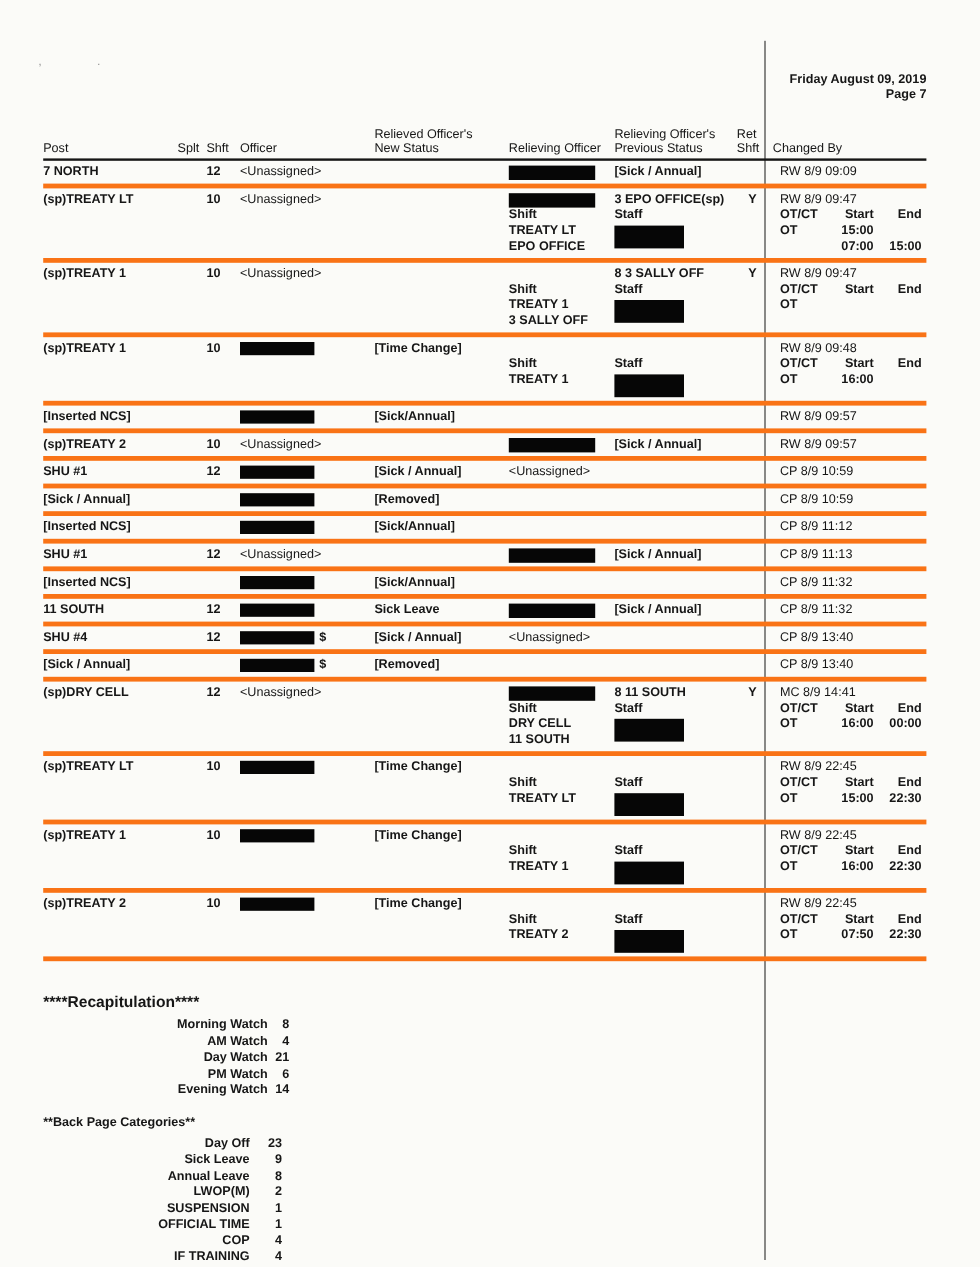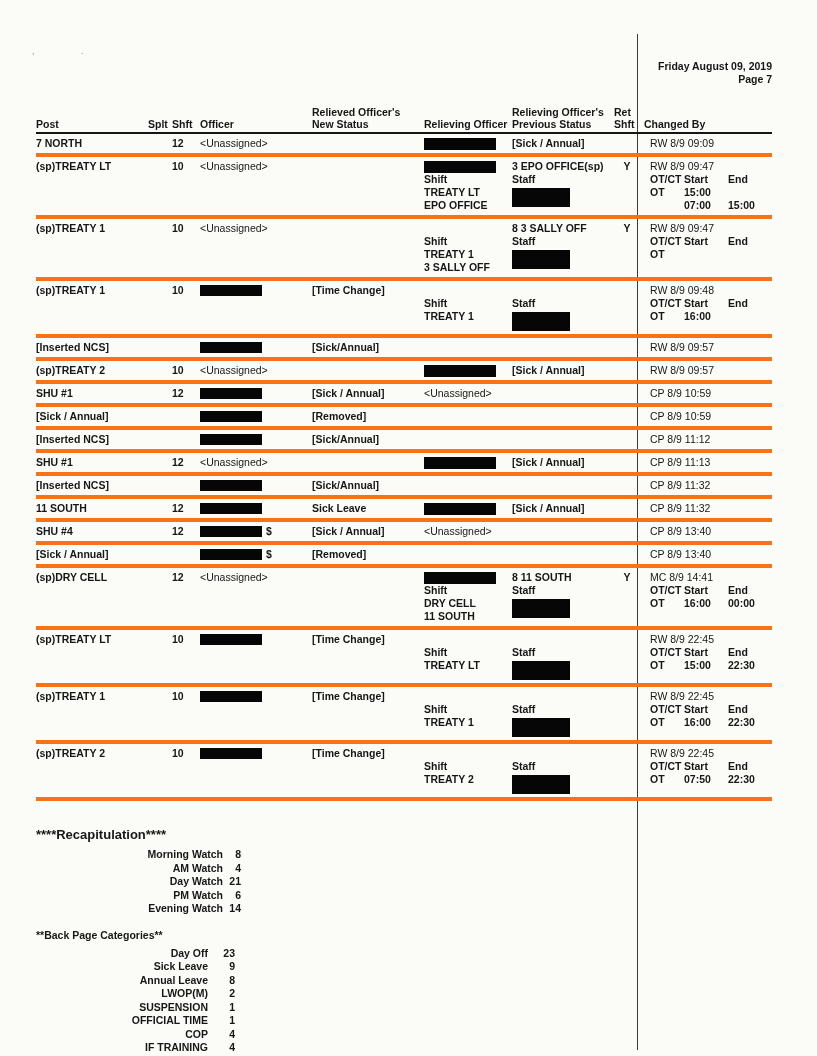--- a/index.html
+++ b/index.html
@@ -3,36 +3,36 @@
 <meta charset="utf-8">
 <style>
   html,body{margin:0;padding:0}
   body{background:#d9d9d9;font-family:"Liberation Sans","DejaVu Sans",sans-serif}
   .sheet{position:relative;width:817px;height:1056px;margin:0 auto;background:#fbfbf8;color:#161616;overflow:hidden}
   .content{position:absolute;left:36px;top:60px;width:736px}
   .b{font-weight:700}
   .topright{text-align:right;font-size:10.5px;line-height:12.5px}
   .grid{display:grid;grid-template-columns:112px 24px 28px 112px 112px 88px 102px 30px 1fr}
   .thead{margin-top:5px;border-bottom:2px solid #161616;align-items:end;padding-bottom:2px;min-height:40px}
-  .hc{font-size:10.5px;font-weight:700;line-height:12px;white-space:pre-line}
+  .hc{font-size:10.5px;font-weight:400;line-height:12px;white-space:pre-line}
   .row{border-bottom:4px solid #f97316;padding:3px 0;font-size:10.5px;line-height:13px}
   .c{padding-right:4px;min-height:1px}
   .officer{display:flex;align-items:flex-start;gap:4px}
   .ret{text-align:center}
   .changed{padding-left:6px}
   .redaction{background:#060606}
   .r-officer{width:62px;height:11px;margin-top:1px}
   .r-relieving{width:72px;height:12px;margin-top:1px}
   .r-staff{width:58px;height:19px;margin-top:2px}
   .blk{margin-top:0}
   .padtop{margin-top:13px}
   .ot{padding-left:0}
   .otrow{display:grid;grid-template-columns:34px 44px 40px}
   .otc{min-height:13px}
-  .otc.num{}
+  .otc.num{text-align:right}
   .kv{display:grid;font-size:10.5px;line-height:13.5px}
   .k,.v{text-align:right}
   .kvlist{margin-top:6px}
   .watches .kv{grid-template-columns:160px 18px;margin-left:27px}
   .cats .kv{grid-template-columns:150px 27px;margin-left:22px}
   .rtitle{font-size:13px;margin-top:26px}
   .btitle{font-size:10.5px;margin-top:13px}
   .total{margin-top:13px;margin-left:72px;font-size:10.5px}
   .tval{margin-left:10px}
   .footer{margin-top:9px;font-size:10px}

